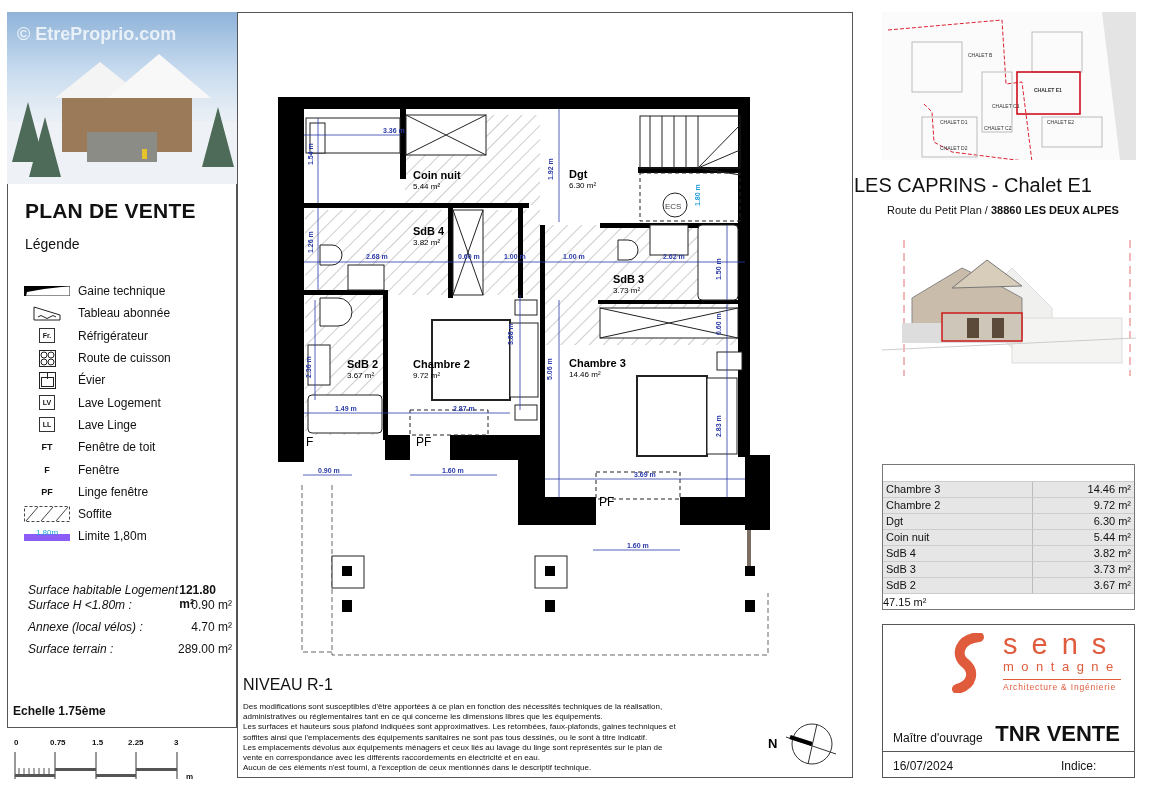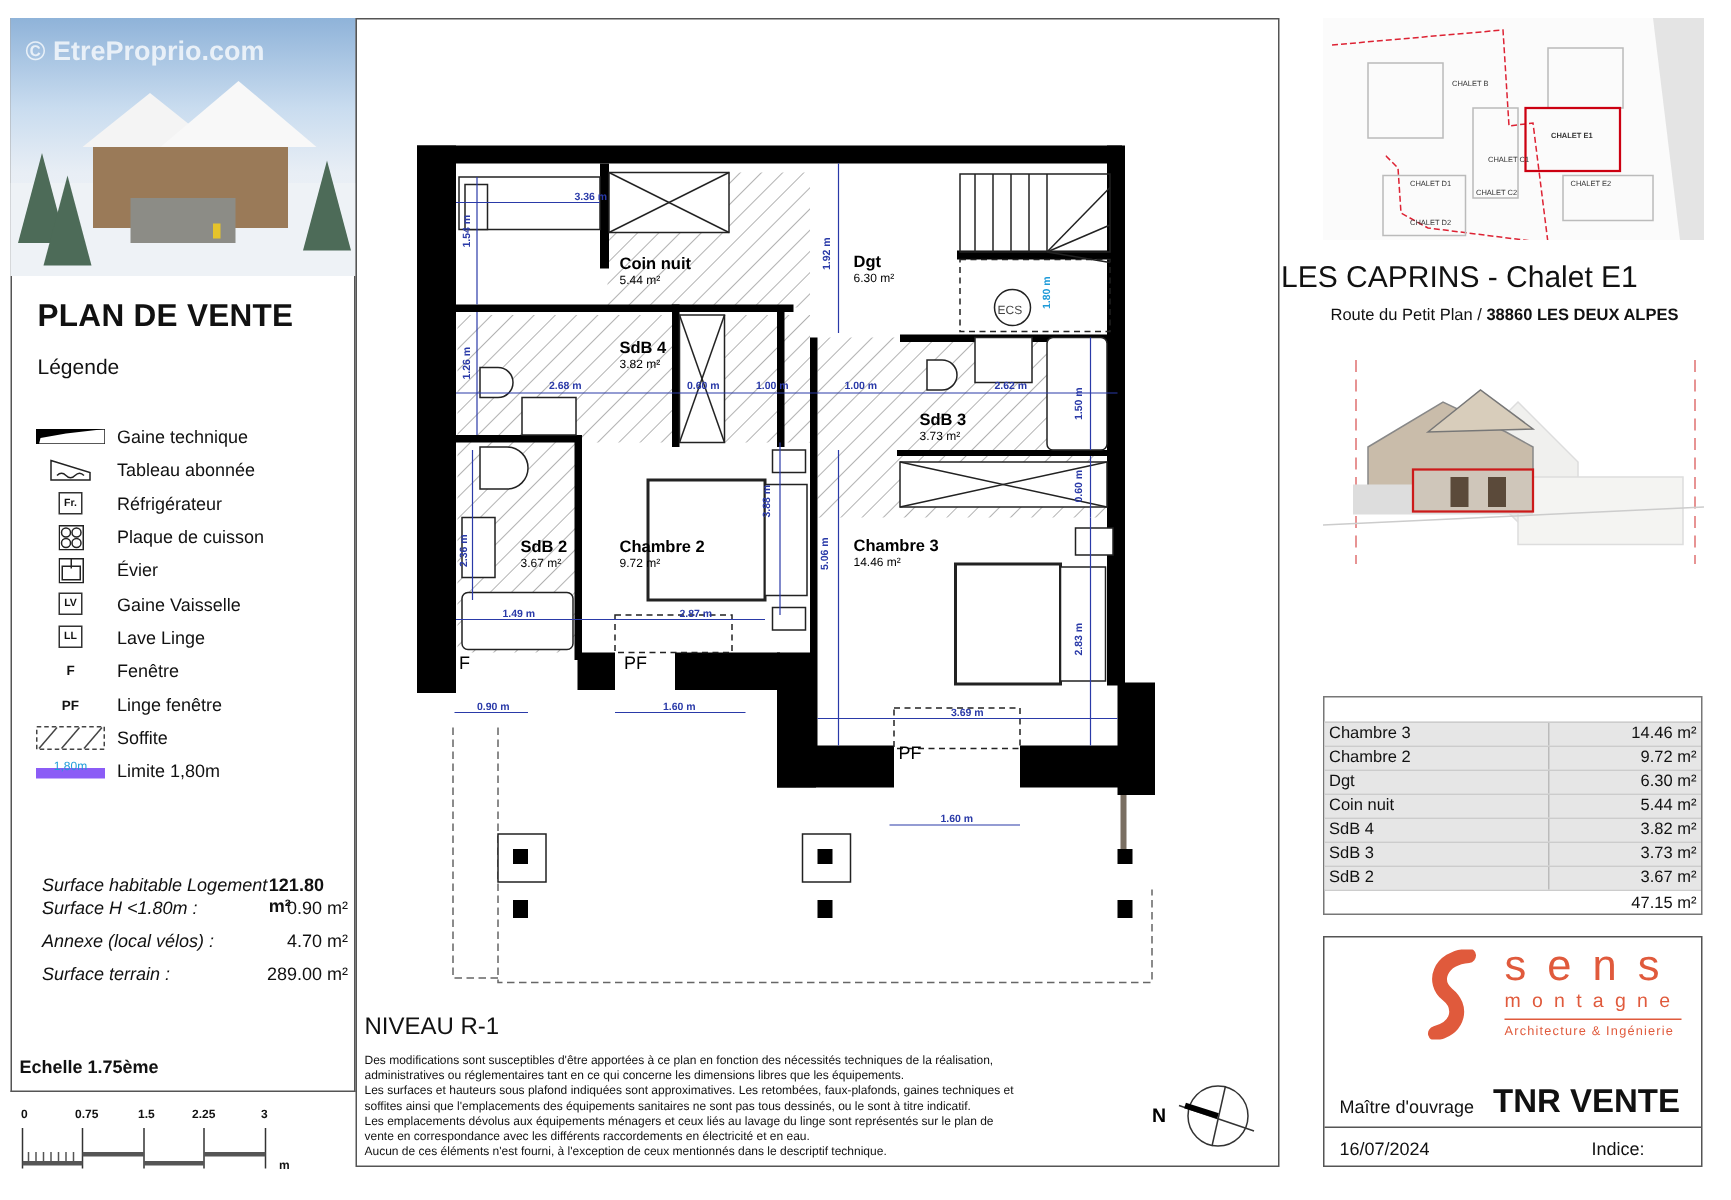--- a/index.html
+++ b/index.html
@@ -34,21 +34,21 @@
   #site-map { left: 882px; top: 12px; width: 254px; height: 148px; }
   .project-title { position: absolute; left: 854px; top: 174px; font-size: 20px; }
   .address { position: absolute; left: 887px; top: 204px; font-size: 11px; }
   .address b { font-weight: bold; }
   #elevation { left: 882px; top: 238px; width: 254px; height: 138px; }
   #surface-table { left: 882px; top: 464px; width: 253px; border: 1px solid #777; font-size: 11px; }
   .tbl-head { height: 16px; }
   .tbl-row { display: flex; height: 16px; border-top: 1px solid #ccc; background: #e6e6e6; }
   .tbl-row .name { width: 150px; padding-left: 3px; border-right: 1px solid #bbb; line-height: 15px; }
   .tbl-row .val { flex: 1; text-align: right; padding-right: 3px; line-height: 15px; }
-  .tbl-total { height: 16px; text-align: right; padding-right: 3px; line-height: 16px; border-top: 1px solid #ccc; }
+  .tbl-total { height: 16px; padding-right: 3px; line-height: 16px; border-top: 1px solid #ccc; }
   #logo-block { left: 882px; top: 624px; width: 253px; height: 154px; border: 1px solid #555; }
   .logo-s { position: absolute; left: 66px; top: 8px; }
   .logo-text { position: absolute; left: 120px; top: 4px; color: #e05a3c; }
   .logo-sens { font-size: 29px; letter-spacing: 14px; line-height: 30px; }
   .logo-montagne { font-size: 13px; letter-spacing: 7.5px; line-height: 16px; }
   .logo-arch { font-size: 8.5px; letter-spacing: 0.8px; margin-top: 4px; border-top: 1px solid #e05a3c; padding-top: 2px; }
   .maitre { position: absolute; left: 10px; top: 106px; font-size: 12px; }
   .tnr { position: absolute; right: 14px; top: 96px; font-size: 22px; font-weight: bold; }
   .footer-row { position: absolute; left: 0; top: 126px; width: 100%; height: 27px; border-top: 1px solid #555; font-size: 12px; }
   .date { position: absolute; left: 10px; top: 7px; }
@@ -106,43 +106,47 @@
   <div class="legend-item">
     <span class="legend-sym">
         <svg width="17" height="17">
           <rect x="0.5" y="0.5" width="16" height="16" fill="#fff" stroke="#222"></rect>
           <circle cx="5" cy="5" r="3" fill="none" stroke="#222"></circle>
           <circle cx="12" cy="5" r="3" fill="none" stroke="#222"></circle>
           <circle cx="5" cy="12" r="3" fill="none" stroke="#222"></circle>
           <circle cx="12" cy="12" r="3" fill="none" stroke="#222"></circle>
         </svg>
       </span>
-    <span class="legend-label">Plaque de cuisson</span>
+    <span class="legend-label">Route de cuisson</span>
   </div>
   <div class="legend-item">
     <span class="legend-sym">
         <svg width="17" height="17">
           <rect x="0.5" y="0.5" width="16" height="16" fill="#fff" stroke="#222"></rect>
           <rect x="2.5" y="5.5" width="12" height="9" fill="none" stroke="#222"></rect>
           <line x1="8.5" y1="0" x2="8.5" y2="7" stroke="#222"></line>
         </svg>
       </span>
     <span class="legend-label">Évier</span>
   </div>
   <div class="legend-item">
     <span class="legend-sym">
         <span class="sym-box">LV</span>
       </span>
-    <span class="legend-label">Gaine Vaisselle</span>
+    <span class="legend-label">Lave Logement</span>
   </div>
   <div class="legend-item">
     <span class="legend-sym">
         <span class="sym-box">LL</span>
       </span>
     <span class="legend-label">Lave Linge</span>
+  </div>
+  <div class="legend-item">
+    <span class="legend-sym">FT</span>
+    <span class="legend-label">Fenêtre de toit</span>
   </div>
   <div class="legend-item">
     <span class="legend-sym">F</span>
     <span class="legend-label">Fenêtre</span>
   </div>
   <div class="legend-item">
     <span class="legend-sym">PF</span>
     <span class="legend-label">Linge fenêtre</span>
   </div>
   <div class="legend-item">

